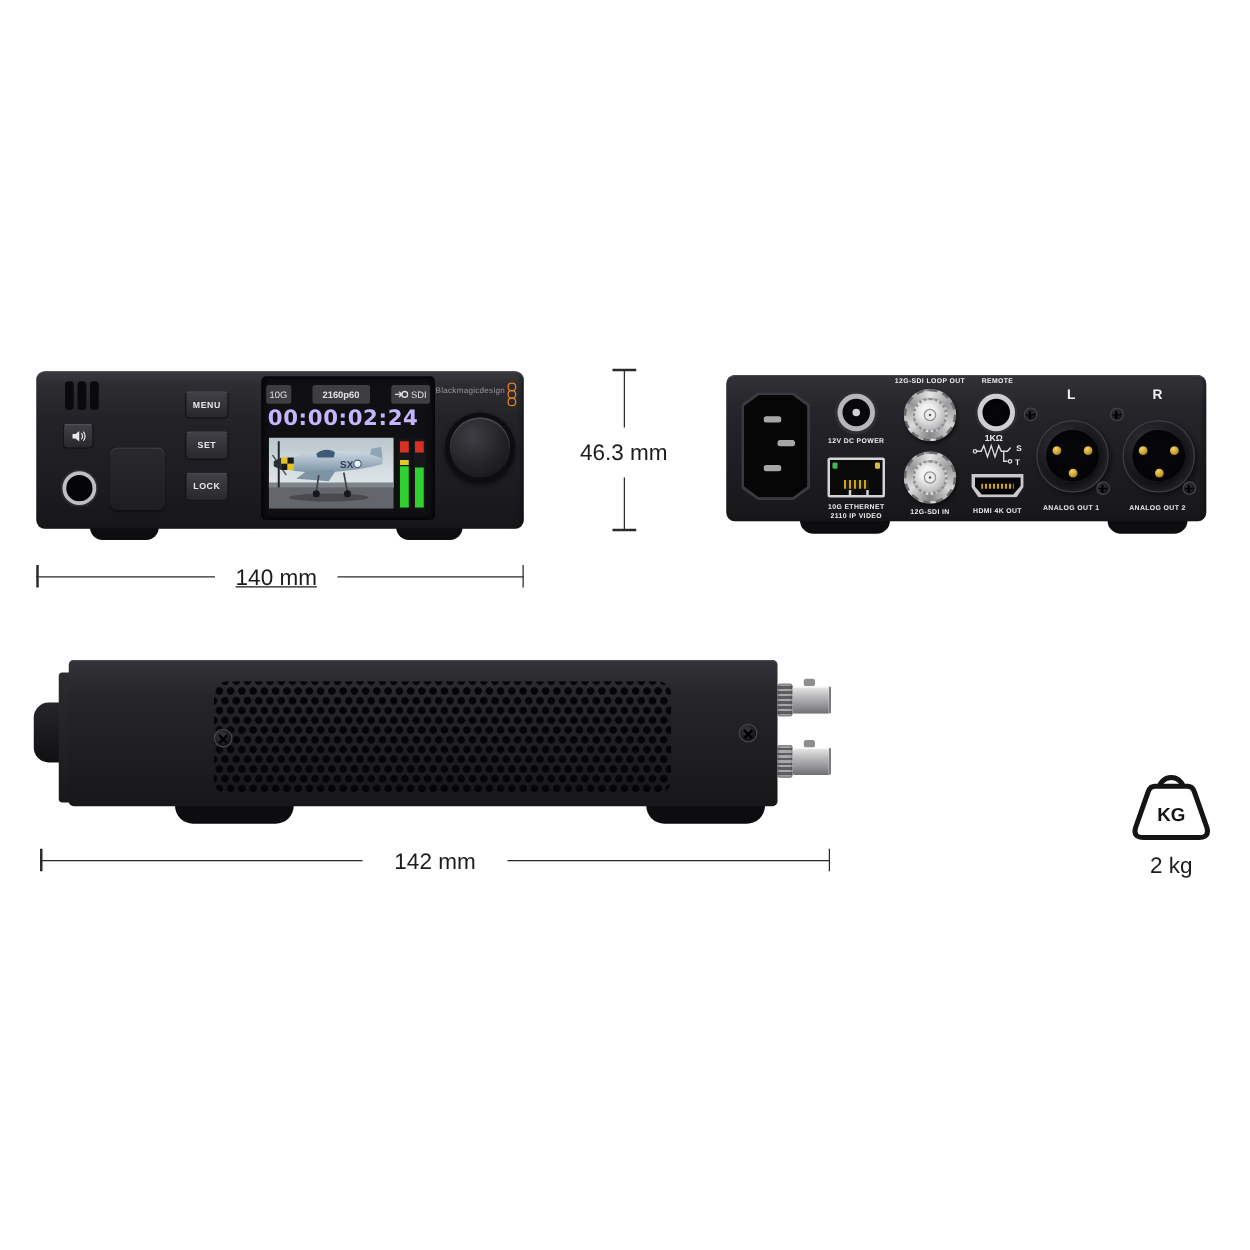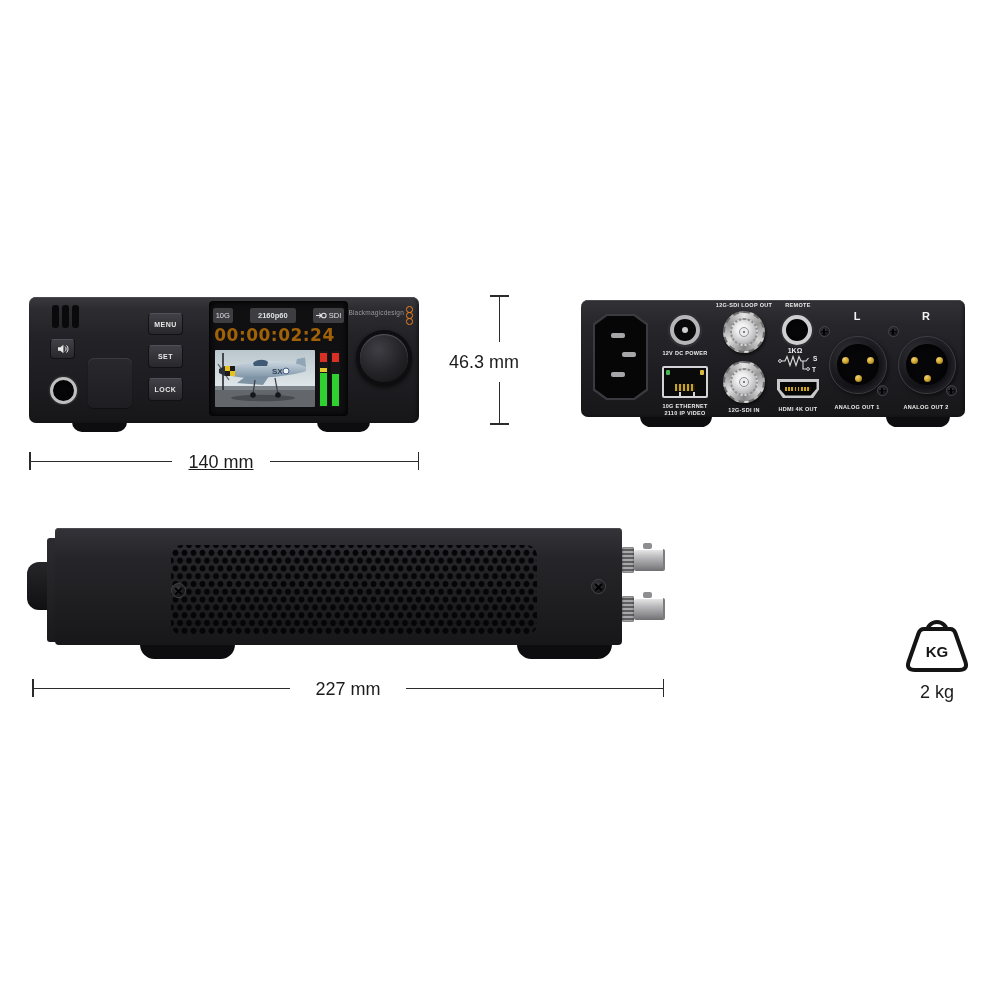--- a/index.html
+++ b/index.html
@@ -98,21 +98,21 @@
         <div class="badge" style="width:24px;">10G</div>
         <div class="badge" style="width:57px;font-weight:bold;">2160p60</div>
         <div class="badge" style="width:38px;">
           <svg width="11" height="9" viewBox="0 0 11 9">
             <path d="M0,4.5 H5 M3.2,2.4 L5.4,4.5 L3.2,6.6" stroke="#dfe0e4" stroke-width="1.1" fill="none"></path>
             <circle cx="7.8" cy="4.5" r="2.3" stroke="#dfe0e4" stroke-width="1.1" fill="none"></circle>
           </svg>
           <span>SDI</span>
         </div>
       </div>
-      <div style="position:absolute;left:0;top:23px;width:129px;text-align:center;color:#a16207;font-weight:bold;font-size:17px;letter-spacing:.5px;font-family:'DejaVu Sans',sans-serif;">00:00:02:24</div>
+      <div style="position:absolute;left:0;top:23px;width:129px;text-align:center;color:#c4b5fd;font-weight:bold;font-size:17px;letter-spacing:.5px;font-family:'DejaVu Sans',sans-serif;">00:00:02:24</div>
 
       <svg viewBox="0 0 100 57" width="100" height="57" style="position:absolute;left:5px;top:48px;border-radius:1px;">
         <defs>
           <linearGradient id="sky" x1="0" y1="0" x2="0" y2="1">
             <stop offset="0" stop-color="#b9c6cc"></stop>
               <stop offset="1" stop-color="#e3e9ec"></stop>
           </linearGradient>
           <linearGradient id="fuse" x1="0" y1="0" x2="0" y2="1">
             <stop offset="0" stop-color="#cdd9e2"></stop>
               <stop offset="1" stop-color="#7e94a7"></stop>
@@ -170,21 +170,21 @@
     <div class="dimline" style="left:29px;top:460.5px;width:143px;height:1.5px;"></div>
     <div class="dimline" style="left:270px;top:460.5px;width:149px;height:1.5px;"></div>
     <div class="dimtext" style="left:172px;top:452px;width:98px;text-decoration:underline;">140 mm</div>
   </div>
 
   <div>
     <div class="dimline" style="left:490px;top:295px;width:19px;height:1.5px;"></div>
     <div class="dimline" style="left:490px;top:423px;width:19px;height:1.5px;"></div>
     <div class="dimline" style="left:498.5px;top:296px;width:1.5px;height:46px;"></div>
     <div class="dimline" style="left:498.5px;top:382px;width:1.5px;height:42px;"></div>
-    <div class="dimtext" style="left:439px;top:352px;width:90px;">46.3 mm</div>
+    <div class="dimtext" style="left:454px;top:352px;width:90px;">46.3 mm</div>
   </div>
 
   <div class="foot" style="left:640px;top:413px;width:72px;height:14px;"></div>
   <div class="foot" style="left:886px;top:413px;width:64px;height:14px;"></div>
 
   <div class="devbody" style="left:581px;top:300px;width:384px;height:117px;background:linear-gradient(180deg,#323237 0%,#26262b 20%,#1e1e22 60%,#17171a 100%);">
 
     <div style="position:absolute;left:12px;top:14px;width:55px;height:86px;background:#3a3a40;clip-path:polygon(24% 0,76% 0,100% 11%,100% 89%,76% 100%,24% 100%,0 89%,0 11%);">
       <div style="position:absolute;inset:2px;background:#060607;clip-path:polygon(24% 0,76% 0,100% 11%,100% 89%,76% 100%,24% 100%,0 89%,0 11%);"></div>
       <div style="position:absolute;left:18px;top:19px;width:14px;height:5px;background:#a6a6a8;border-radius:2px;"></div>
@@ -281,21 +281,21 @@
       <div class="knurl" style="left:595px;top:73px;width:12px;height:26px;"></div>
       <div class="barrel" style="left:607px;top:75px;width:29px;height:22px;"></div>
     </div>
   </div>
 
   <div>
     <div class="dimline" style="left:32px;top:679px;width:1.5px;height:18px;"></div>
     <div class="dimline" style="left:662.5px;top:679px;width:1.5px;height:18px;"></div>
     <div class="dimline" style="left:32px;top:687.5px;width:258px;height:1.5px;"></div>
     <div class="dimline" style="left:406px;top:687.5px;width:258px;height:1.5px;"></div>
-    <div class="dimtext" style="left:290px;top:679px;width:116px;">227 mm</div>
+    <div class="dimtext" style="left:290px;top:679px;width:116px;">142 mm</div>
   </div>
 
   <svg style="position:absolute;left:900px;top:617px;" width="74" height="60" viewBox="0 0 74 60">
     <path d="M27 15 A 10 10 0 0 1 47 15" fill="none" stroke="#141414" stroke-width="4" stroke-linecap="round"></path>
     <path d="M24 12 H50 Q54 12 55.5 16.5 L65.5 45 Q68 53 59 53 H15 Q6 53 8.5 45 L18.5 16.5 Q20 12 24 12 Z" fill="#ffffff" stroke="#141414" stroke-width="4" stroke-linejoin="round"></path>
     <text x="37" y="40" font-size="15" font-weight="bold" fill="#141414" text-anchor="middle" font-family="Liberation Sans,sans-serif">KG</text>
   </svg>
   <div class="kg-text" style="left:898px;top:682px;width:78px;">2 kg</div>
 
 </div>

